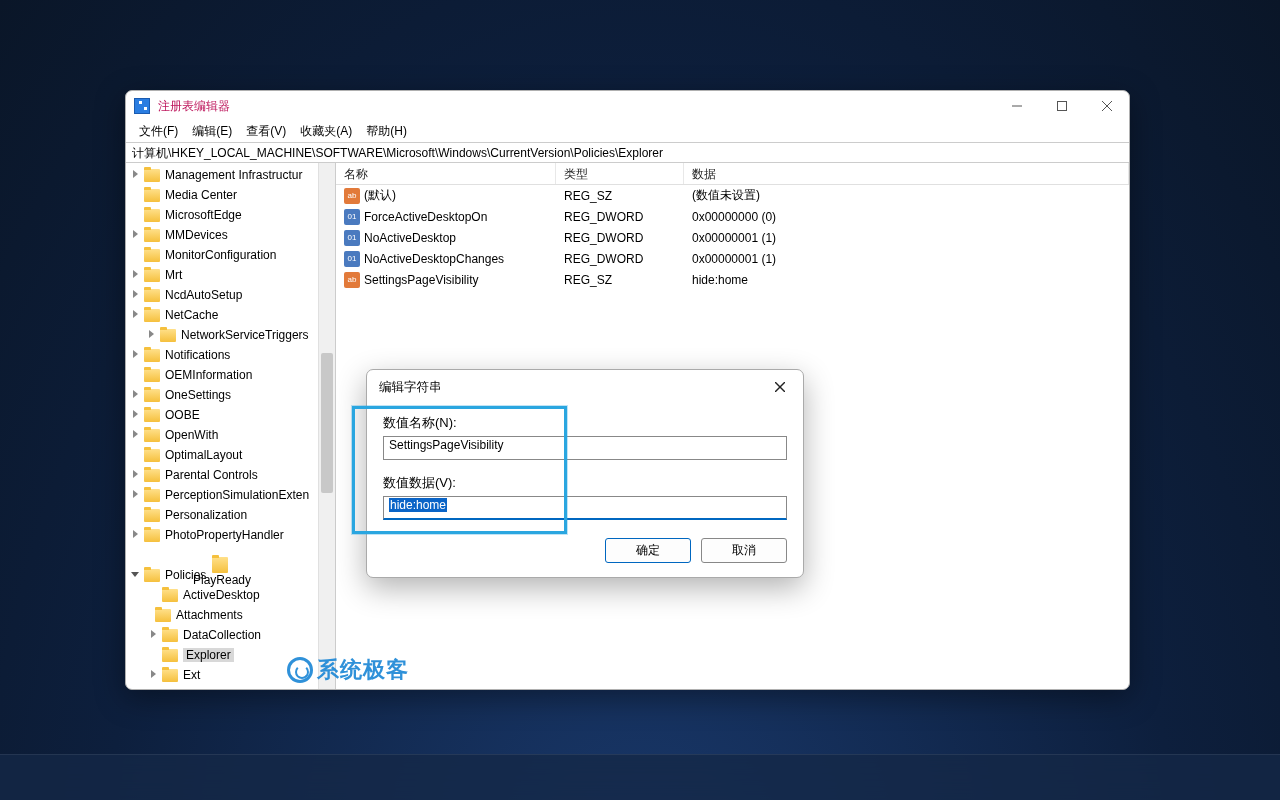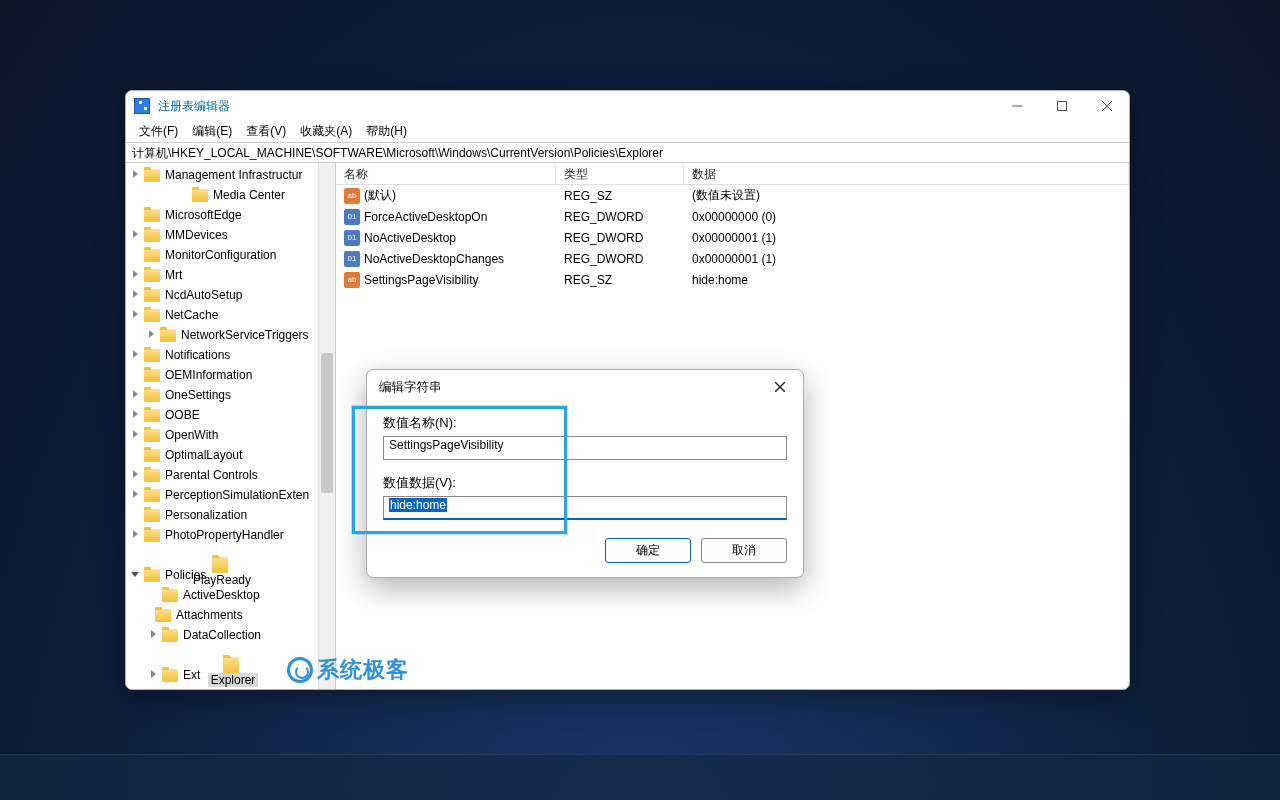--- a/index.html
+++ b/index.html
@@ -38,21 +38,21 @@
     position: relative;
   }
   .titlebar .app-icon::before,
   .titlebar .app-icon::after {
     content: "";
     position: absolute;
     background: #fff;
   }
   .titlebar .app-icon::before { left: 4px; top: 2px; width: 3px; height: 3px; }
   .titlebar .app-icon::after  { left: 9px; top: 8px; width: 3px; height: 3px; }
-  .titlebar .title { flex: 1; font-size: 12px; color: #0369a1; }
+  .titlebar .title { flex: 1; font-size: 12px; color: #be185d; }
   .winbtns { display: flex; }
   .winbtn {
     width: 45px; height: 30px;
     display: flex; align-items: center; justify-content: center;
     color: #555;
   }
   .winbtn svg { width: 10px; height: 10px; stroke: #555; stroke-width: 1; fill: none; }
   .menubar {
     height: 21px;
     display: flex;
@@ -330,21 +330,21 @@
   <div class="addressbar">计算机\HKEY_LOCAL_MACHINE\SOFTWARE\Microsoft\Windows\CurrentVersion\Policies\Explorer</div>
   <div class="content">
     <div class="tree-pane">
       <div class="tree-scroll">
         <div class="tree" id="tree">
             <div class="tree-item" style="padding-left: 4px;">
               <span class="chev r"></span>
               <span class="folder"></span>
               <span class="label">Management Infrastructur</span>
             </div>
-            <div class="tree-item" style="padding-left: 4px; margin-left: 48px;">
+            <div class="tree-item" style="padding-left: 4px;">
               <span class="chev "></span>
               <span class="folder"></span>
               <span class="label">Media Center</span>
             </div>
             <div class="tree-item" style="padding-left: 4px;">
               <span class="chev "></span>
               <span class="folder"></span>
               <span class="label">MicrosoftEdge</span>
             </div>
             <div class="tree-item" style="padding-left: 4px;">
@@ -445,21 +445,21 @@
             <div class="tree-item" style="padding-left: 15px;">
               <span class="chev "></span>
               <span class="folder"></span>
               <span class="label">Attachments</span>
             </div>
             <div class="tree-item" style="padding-left: 22px;">
               <span class="chev r"></span>
               <span class="folder"></span>
               <span class="label">DataCollection</span>
             </div>
-            <div class="tree-item sel" style="padding-left: 22px; flex-direction: column;">
+            <div class="tree-item sel" style="padding-left: 22px;">
               <span class="chev "></span>
               <span class="folder"></span>
               <span class="label">Explorer</span>
             </div>
             <div class="tree-item" style="padding-left: 22px;">
               <span class="chev r"></span>
               <span class="folder"></span>
               <span class="label">Ext</span>
             </div>
           </div>

